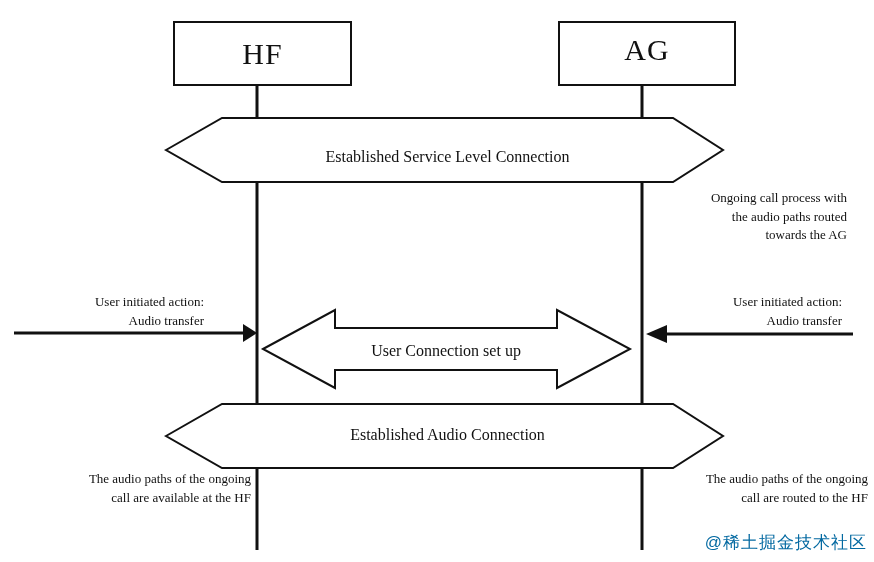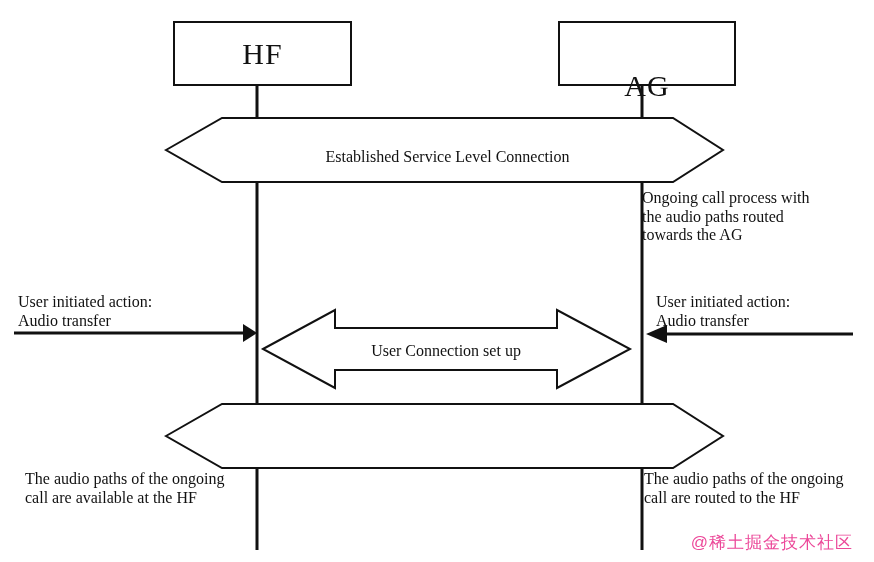--- a/index.html
+++ b/index.html
@@ -34,33 +34,33 @@
     letter-spacing: 1px;
   }
   .banner-label {
     font-size: 16px;
   }
   .message-label {
     font-size: 16px;
   }
   .annotation {
     position: absolute;
-    text-align: left;
+    text-align: right;
     white-space: pre-line;
-    font-size: 16px;
+    font-size: 13px;
     line-height: 18.5px;
     color: #111111;
   }
   .watermark {
     position: absolute;
-    right: 21px;
+    right: 7px;
     top: 531px;
     font-size: 17px;
     letter-spacing: 1px;
-    color: #ec4899;
+    color: #0369a1;
     font-family: "Liberation Sans", "DejaVu Sans", sans-serif;
   }
 </style>
 </head>
 <body>
 
 <div id="canvas">
 
   <svg id="shapes" width="874" height="562" viewBox="0 0 874 562">
 
@@ -76,23 +76,24 @@
     <polygon points="263,349 335,310 335,328 557,328 557,310 630,349 557,388 557,370 335,370 335,388" fill="#ffffff" stroke="#111111" stroke-width="2"></polygon>
 
     <line x1="14" y1="333" x2="243" y2="333" stroke="#111111" stroke-width="3"></line>
     <polygon points="243,324 257,333 243,342" fill="#111111"></polygon>
 
     <line x1="853" y1="334" x2="667" y2="334" stroke="#111111" stroke-width="3"></line>
     <polygon points="667,325 646,334 667,343" fill="#111111"></polygon>
   </svg>
 
   <div class="label actor-label" style="left:174px; top:22px; width:177px; height:63px;">HF</div>
-  <div class="label actor-label" style="left:559px; top:22px; width:176px; height:55px;margin-top:36px;">AG</div>
+  <div class="label actor-label" style="left:559px; top:22px; width:176px; height:55px;">AG</div>
 
   <div class="label banner-label" style="left:222px; top:126px; width:451px; height:62px;">Established Service Level Connection</div>
+  <div class="label banner-label" style="left:222px; top:404px; width:451px; height:62px;">Established Audio Connection</div>
 
   <div class="label message-label" style="left:300px; top:330px; width:292px; height:42px;">User Connection set up</div>
 
   <div class="annotation" style="left:642px; top:189px; width:205px;">Ongoing call process with
 the audio paths routed
 towards the AG</div>
   <div class="annotation" style="left:18px; top:293px; width:186px;">User initiated action:
 Audio transfer</div>
   <div class="annotation" style="left:656px; top:293px; width:186px;">User initiated action:
 Audio transfer</div>

